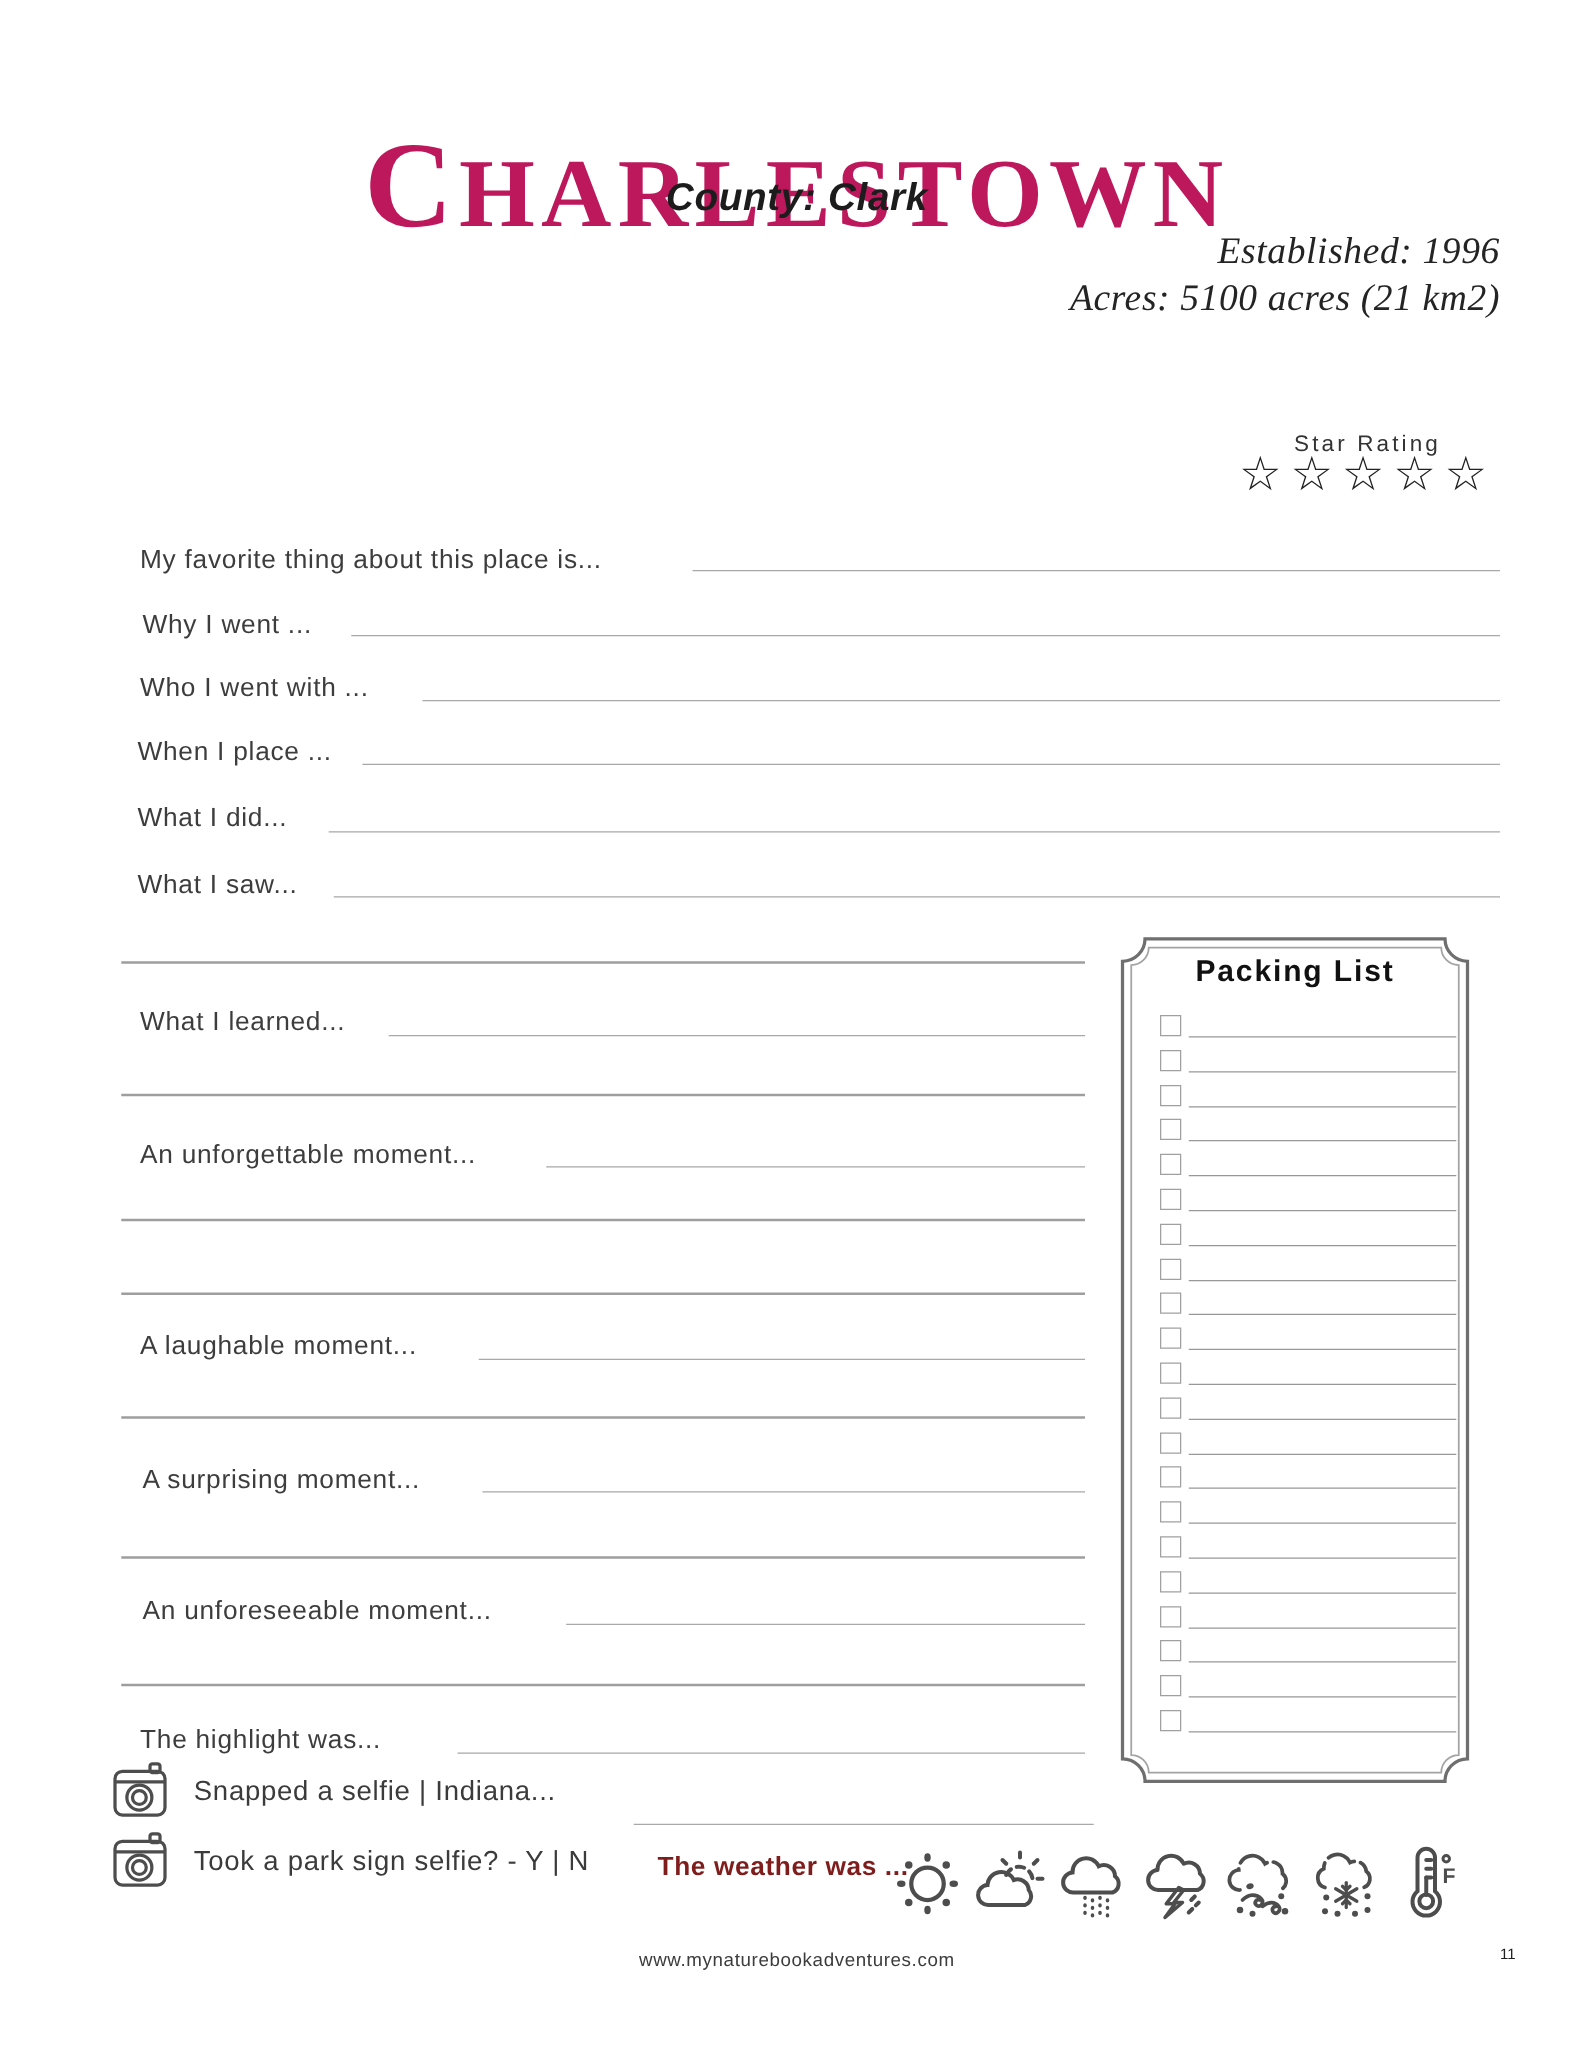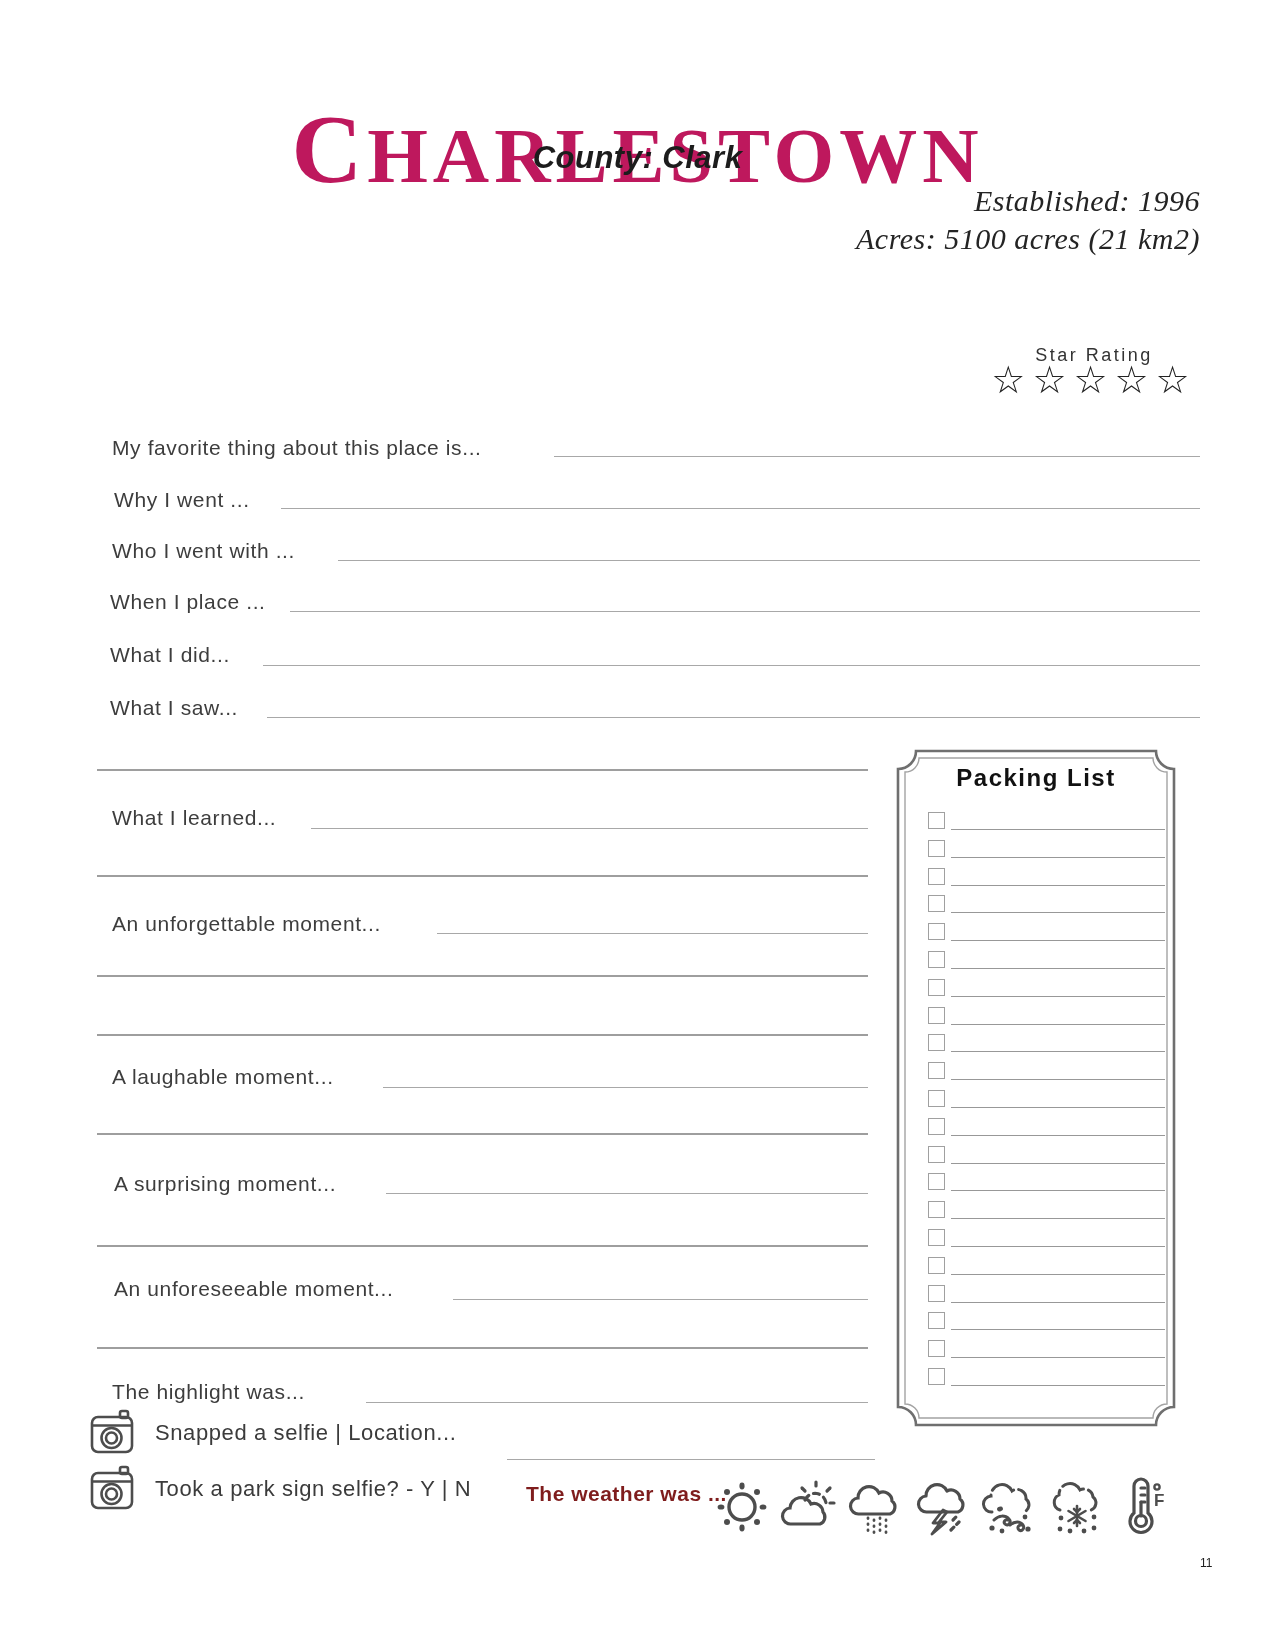--- a/index.html
+++ b/index.html
@@ -106,21 +106,21 @@
 
   <svg class="cam" style="top:1408px" viewBox="0 0 48 48">
     <g fill="none" stroke="#4d4d4d" stroke-width="2.6" stroke-linecap="round" stroke-linejoin="round">
       <rect x="3" y="9" width="40" height="35" rx="6"></rect>
       <rect x="31" y="3" width="8" height="7" rx="2"></rect>
       <line x1="4" y1="17.5" x2="42" y2="17.5"></line>
       <circle cx="22.5" cy="30" r="10"></circle>
       <circle cx="22.5" cy="30" r="5.5"></circle>
     </g>
   </svg>
-  <div class="selfie-label" style="top:1420px">Snapped a selfie | Location...</div>
+  <div class="selfie-label" style="top:1420px">Snapped a selfie | Indiana...</div>
   <div class="wline" style="left:507px;top:1459px;width:368px"></div>
 
   <svg class="cam" style="top:1464px" viewBox="0 0 48 48">
     <g fill="none" stroke="#4d4d4d" stroke-width="2.6" stroke-linecap="round" stroke-linejoin="round">
       <rect x="3" y="9" width="40" height="35" rx="6"></rect>
       <rect x="31" y="3" width="8" height="7" rx="2"></rect>
       <line x1="4" y1="17.5" x2="42" y2="17.5"></line>
       <circle cx="22.5" cy="30" r="10"></circle>
       <circle cx="22.5" cy="30" r="5.5"></circle>
     </g>
@@ -310,15 +310,16 @@
           <span class="p-check"></span>
           <span class="p-line"></span>
         </div>
         <div class="p-row" style="top: 620px;">
           <span class="p-check"></span>
           <span class="p-line"></span>
         </div>
       </div>
   </div>
 
+  <div class="footer">www.mynaturebookadventures.com</div>
   <div class="pagenum">11</div>
 
 </div>
 
 </body></html>

